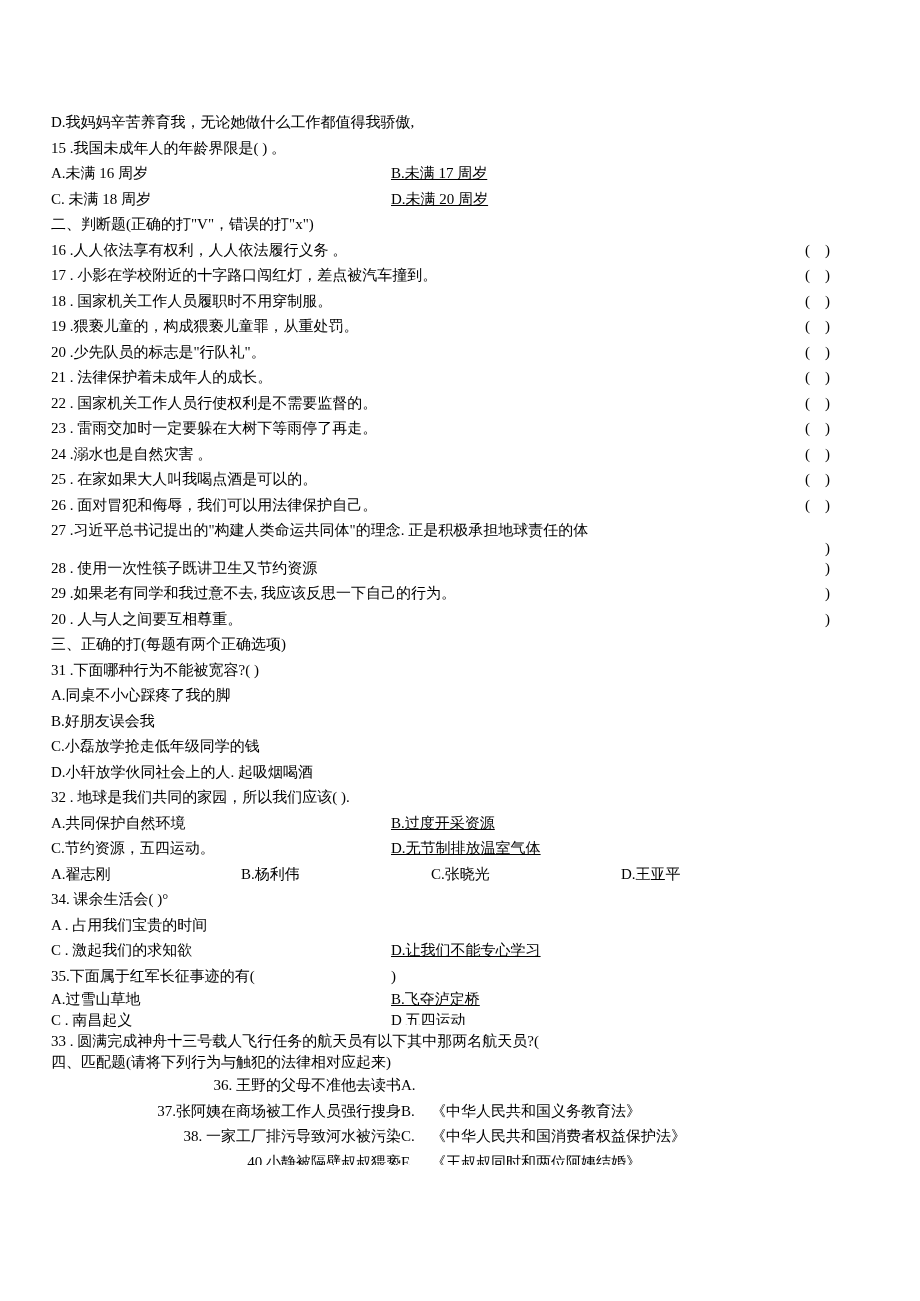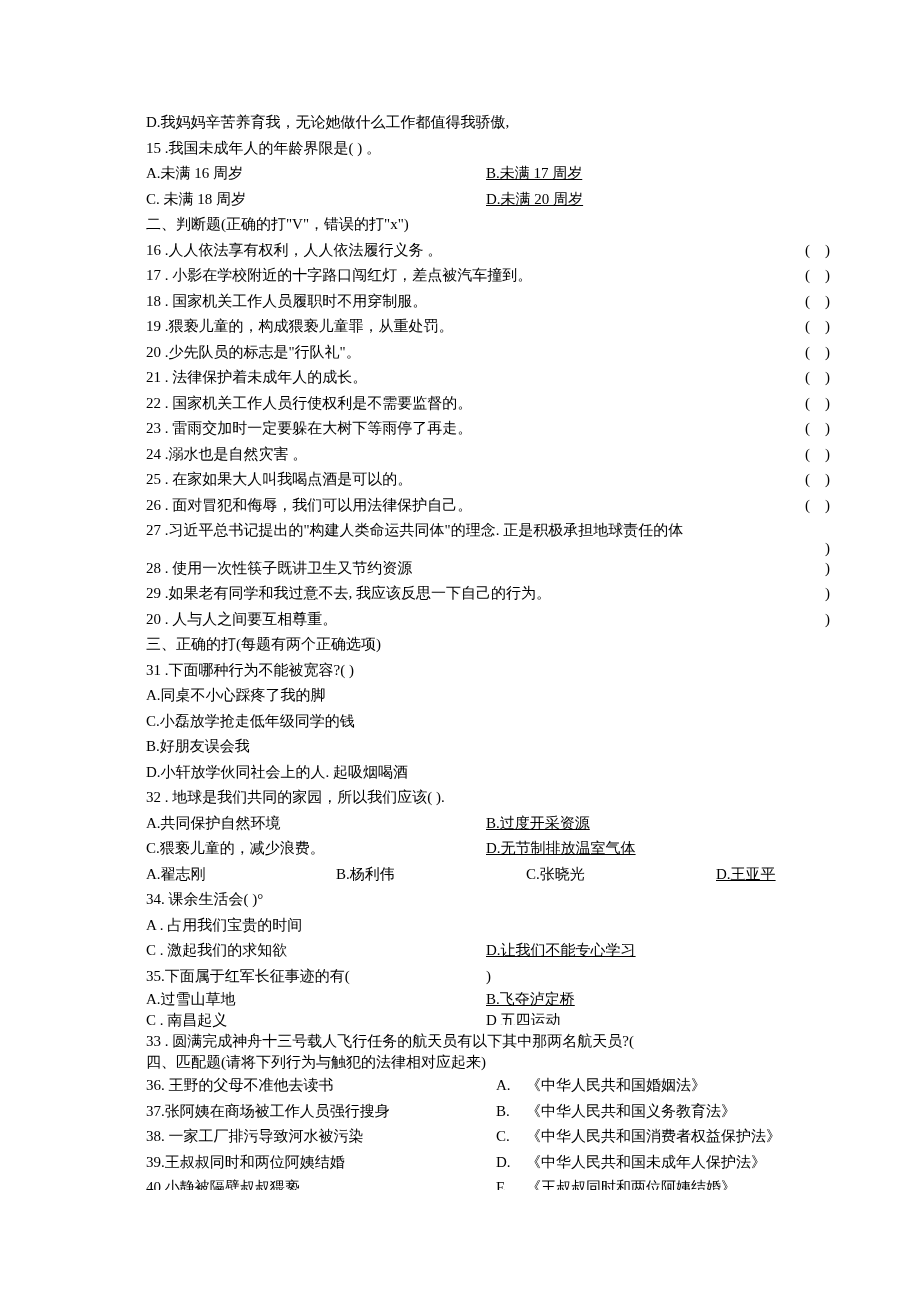--- a/index.html
+++ b/index.html
@@ -7,22 +7,21 @@
     margin: 0;
     padding: 0;
     background: #ffffff;
     font-family: "SimSun", "宋体", serif;
     font-size: 15px;
     color: #000000;
     line-height: 1.7;
     width: 920px;
   }
   .page {
-    padding: 110px 110px 10px 117px;
-    margin-left: 29px;
+    padding: 110px 110px 10px 51px;
   }
   .line {
     position: relative;
     white-space: nowrap;
   }
   .paren-right {
     position: absolute;
     right: -20px;
   }
   .paren-open {
@@ -33,25 +32,25 @@
     display: flex;
   }
   .col-l { width: 340px; }
   .col-r { flex: 1; text-decoration: underline; }
   .four-col {
     display: flex;
   }
   .c1 { width: 190px; }
   .c2 { width: 190px; }
   .c3 { width: 190px; }
-  .c4 { flex: 1; text-decoration: underline; }
+  .c4 { flex: 1; }
   .match-row {
     display: flex;
   }
-  .match-l { width: 350px; }
+  .match-l { width: 350px; text-align: right; }
   .match-letter { width: 30px; }
   .match-r { flex: 1; }
   .cutoff {
     overflow: hidden;
     max-height: 15px;
   }
 </style>
 </head>
 <body>
 
@@ -142,31 +141,31 @@
 </div>
 <div class="line">
   <span>20   . 人与人之间要互相尊重。</span>
   <span class="paren-right">)</span>
 </div>
 
 <div class="line">三、正确的打(每题有两个正确选项)</div>
 
 <div class="line">31   .下面哪种行为不能被宽容?(           )</div>
 <div class="line">A.同桌不小心踩疼了我的脚</div>
+<div class="line">B.好朋友误会我</div>
 <div class="line">C.小磊放学抢走低年级同学的钱</div>
-<div class="line">B.好朋友误会我</div>
 <div class="line">D.小轩放学伙同社会上的人. 起吸烟喝酒</div>
 
 <div class="line">32   . 地球是我们共同的家园，所以我们应该(           ).</div>
 <div class="two-col">
   <div class="col-l">A.共同保护自然环境</div>
   <div class="col-r">B.过度开采资源</div>
 </div>
 <div class="two-col">
-  <div class="col-l">C.猥亵儿童的，减少浪费。</div>
+  <div class="col-l">C.节约资源，五四运动。</div>
   <div class="col-r">D.无节制排放温室气体</div>
 </div>
 
 <div class="four-col">
   <div class="c1">A.翟志刚</div>
   <div class="c2">B.杨利伟</div>
   <div class="c3">C.张晓光</div>
   <div class="c4">D.王亚平</div>
 </div>
 
@@ -191,36 +190,30 @@
   <div class="col-l">C . 南昌起义</div>
   <div class="col-r cutoff">D 五四运动</div>
 </div>
 
 <div class="line" style="line-height:1.4">33   . 圆满完成神舟十三号载人飞行任务的航天员有以下其中那两名航天员?(</div>
 <div class="line" style="line-height:1.4">四、匹配题(请将下列行为与触犯的法律相对应起来)</div>
 
 <div class="match-row">
   <div class="match-l">36. 王野的父母不准他去读书</div>
   <div class="match-letter">A.</div>
-  <div class="match-r">《中华人民共和国婚姻法》</div>
 </div>
 <div class="match-row">
   <div class="match-l">37.张阿姨在商场被工作人员强行搜身</div>
   <div class="match-letter">B.</div>
   <div class="match-r">《中华人民共和国义务教育法》</div>
 </div>
 <div class="match-row">
   <div class="match-l">38. 一家工厂排污导致河水被污染</div>
   <div class="match-letter">C.</div>
   <div class="match-r">《中华人民共和国消费者权益保护法》</div>
 </div>
-<div class="match-row">
-  <div class="match-l">39.王叔叔同时和两位阿姨结婚</div>
-  <div class="match-letter">D.</div>
-  <div class="match-r">《中华人民共和国未成年人保护法》</div>
-</div>
 <div class="match-row cutoff">
   <div class="match-l">40  小静被隔壁叔叔猥亵</div>
   <div class="match-letter">E.</div>
   <div class="match-r">《王叔叔同时和两位阿姨结婚》</div>
 </div>
 
 </div>
 
 </body></html>

